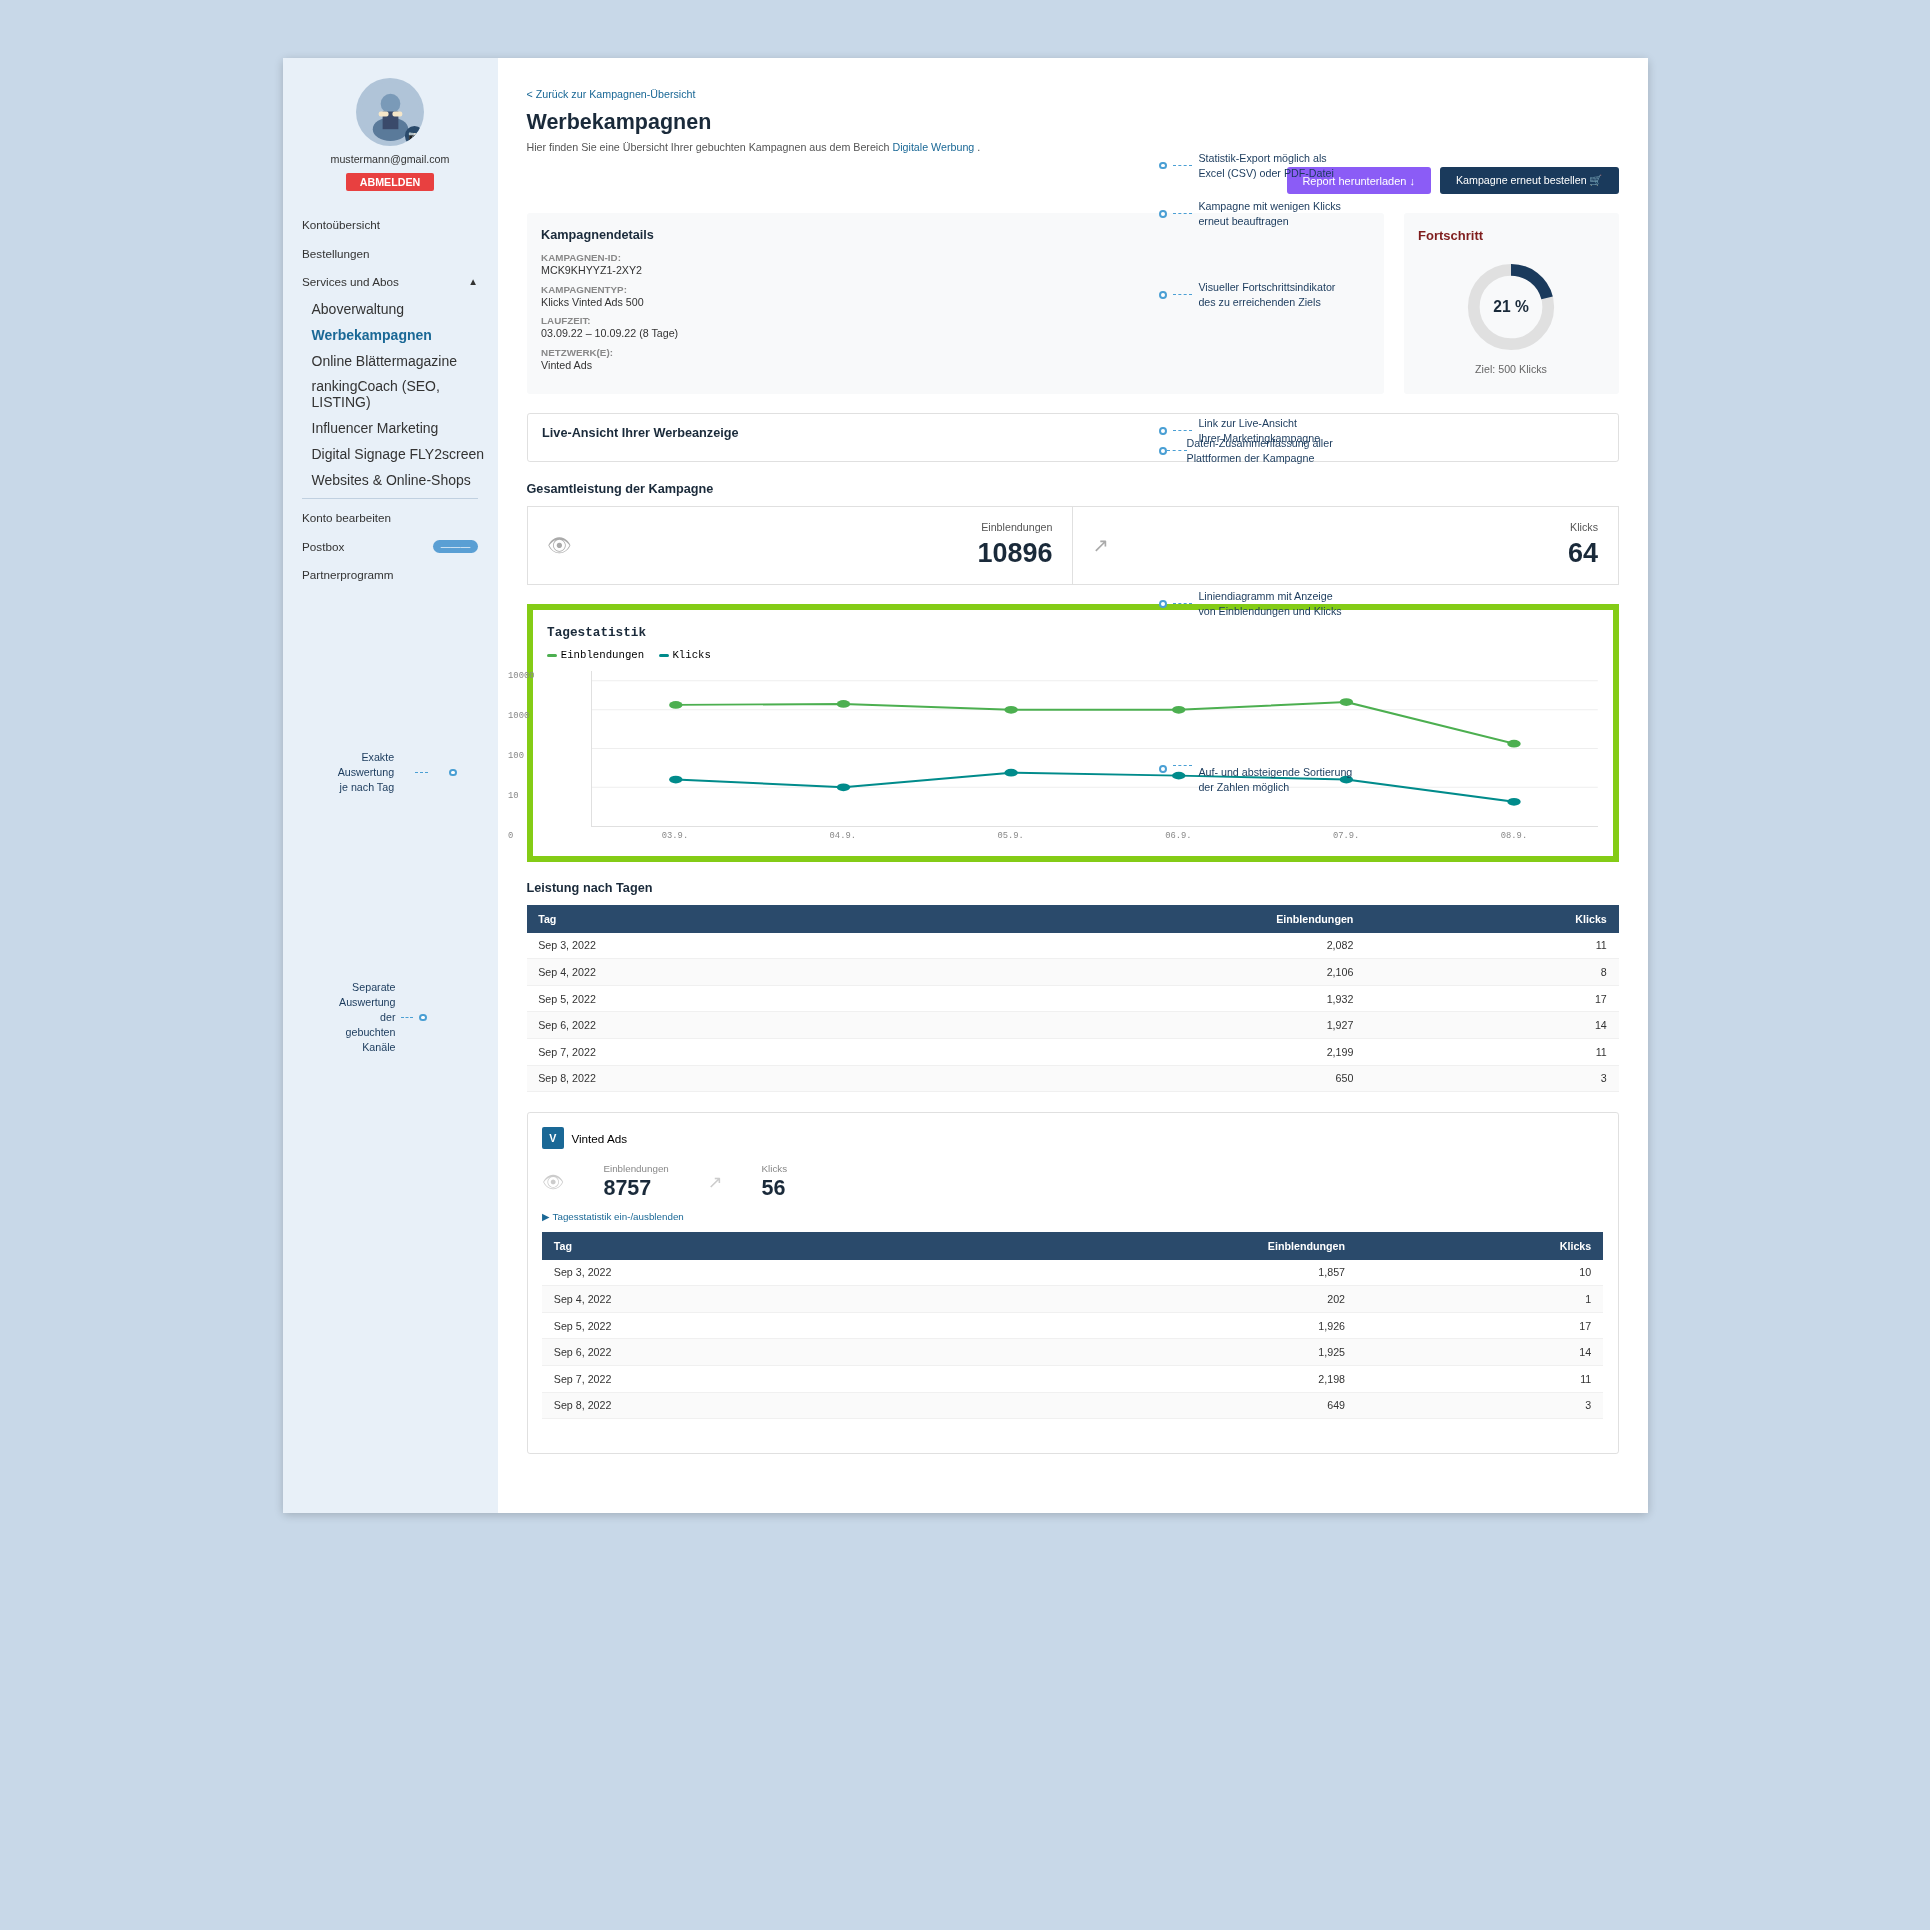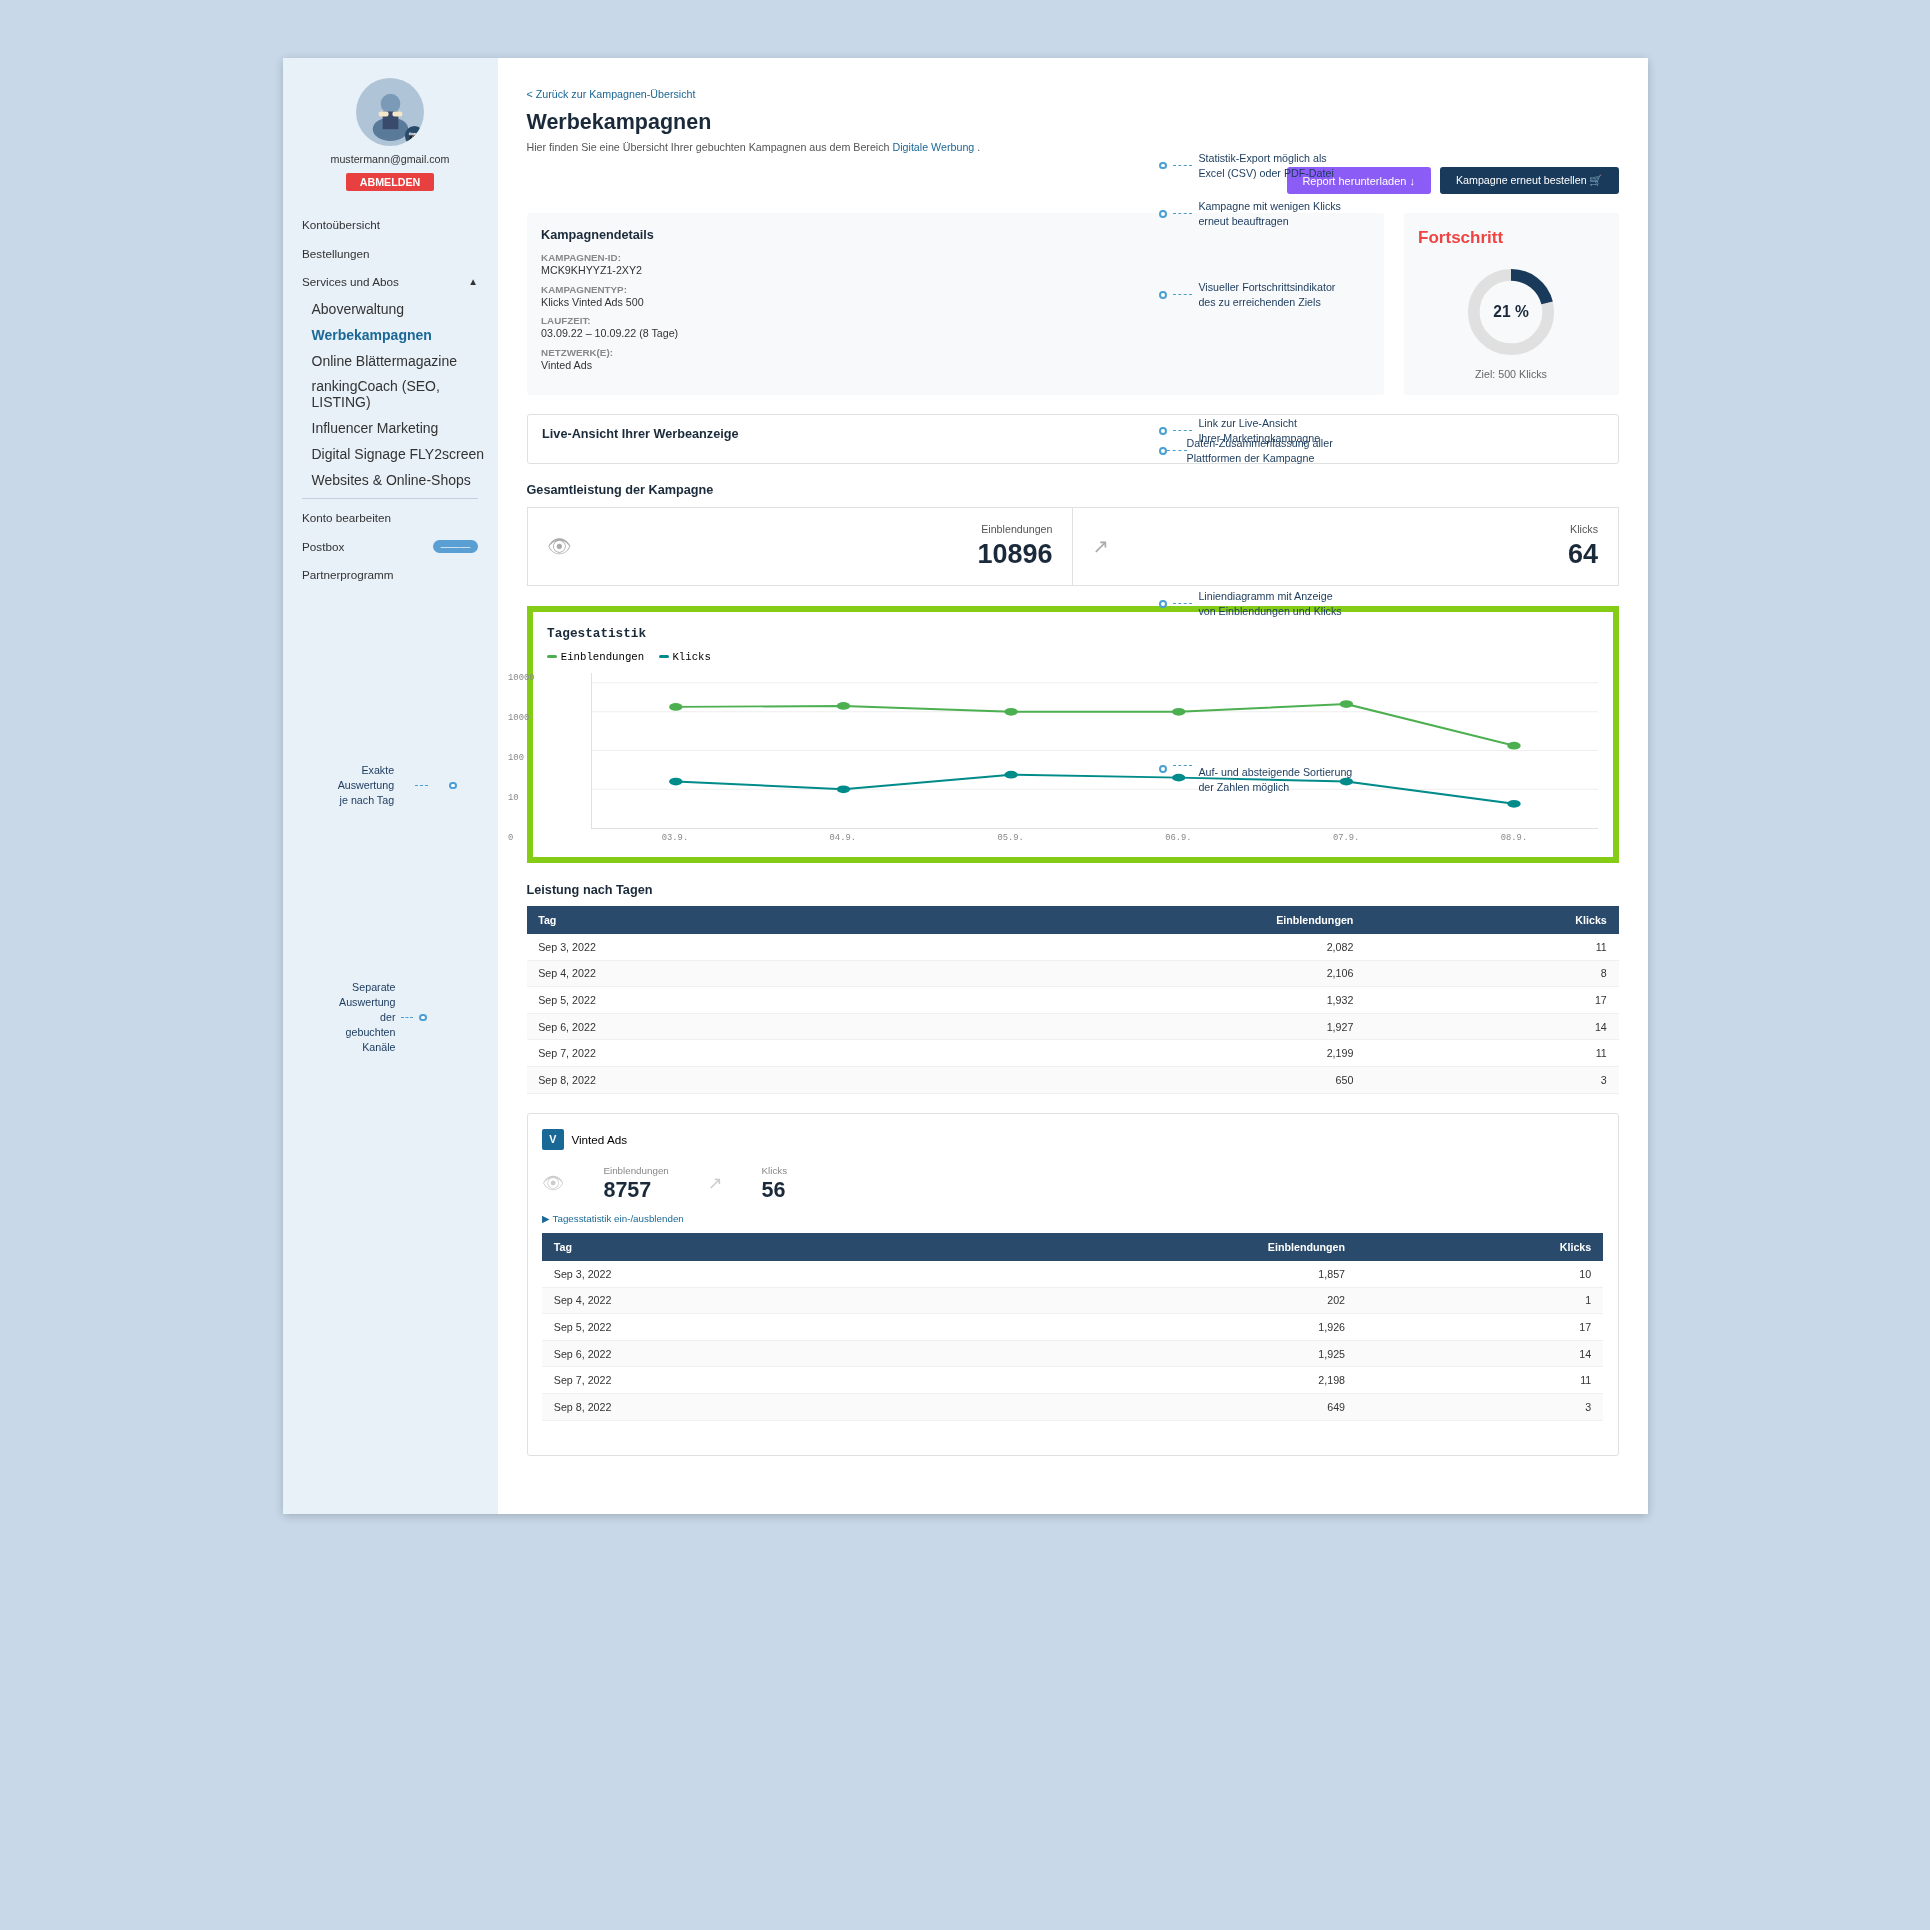--- a/index.html
+++ b/index.html
@@ -216,24 +216,24 @@
     .fortschritt-box {
       width: 215px;
       background: #f8f9fa;
       padding: 14.6px;
       border-radius: 2.9px;
       display: flex;
       flex-direction: column;
       align-items: center;
     }
     .fortschritt-box h3 {
-      font-size: 17px;
+      font-size: 13px;
       font-weight: bold;
       margin-bottom: 14.6px;
-      color: #ef4444;
+      color: #7f1d1d;
       align-self: flex-start;
     }
     .donut-container {
       position: relative;
       width: 98px;
       height: 98px;
       margin-bottom: 7.8px;
     }
     .donut-label {
       position: absolute;
@@ -794,21 +794,21 @@
 
       <div style="position:absolute; top:629px; left:-254px; display:flex; gap:5.9px;">
         <div style="width:7.8px;height:7.8px;border:2px solid #4a9fd4;border-radius:50%;background:white;flex-shrink:0;"></div>
         <div style="border-top:1px dashed #4a9fd4; width:19.5px;"></div>
         <div style="font-size:10.7px;color:#1a3a5c;line-height:1.4;">Auf- und absteigende Sortierung<br>der Zahlen möglich</div>
       </div>
     </div>
 
     <div style="position:absolute; top:78px; left:49px;">
 
-      <div style="position:absolute; top:627px; display:flex; align-items:center; gap:21px; flex-direction:row-reverse;">
+      <div style="position:absolute; top:614px; display:flex; align-items:center; gap:21px; flex-direction:row-reverse;">
         <div style="width:7.8px;height:7.8px;border:2px solid #4a9fd4;border-radius:50%;background:white;flex-shrink:0;"></div>
         <div style="border-top:1px dashed #4a9fd4; width:19.5px;"></div>
         <div style="font-size:10.7px;color:#1a3a5c;line-height:1.4;text-align:right;">Exakte Auswertung<br>je nach Tag</div>
       </div>
 
       <div style="position:absolute; top:844px; display:flex; align-items:center; gap:5.9px; flex-direction:row-reverse;">
         <div style="width:7.8px;height:7.8px;border:2px solid #4a9fd4;border-radius:50%;background:white;flex-shrink:0;"></div>
         <div style="border-top:1px dashed #4a9fd4; width:19.5px;"></div>
         <div style="font-size:10.7px;color:#1a3a5c;line-height:1.4;text-align:right;">Separate Auswertung<br>der gebuchten Kanäle</div>
       </div>

